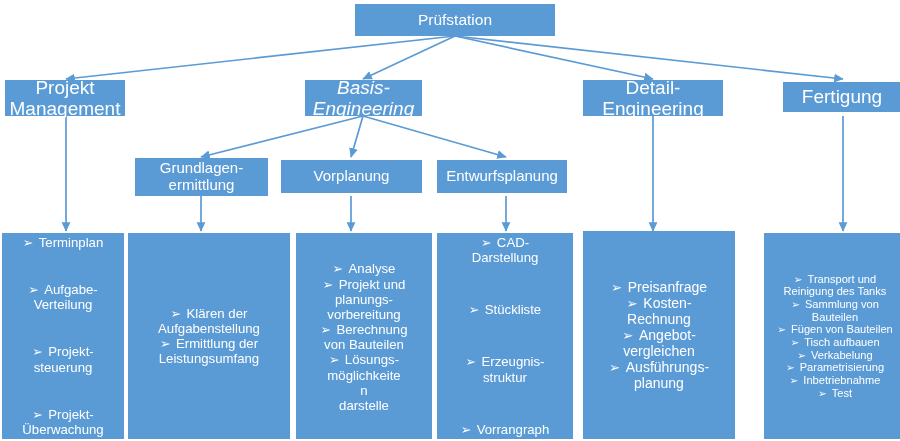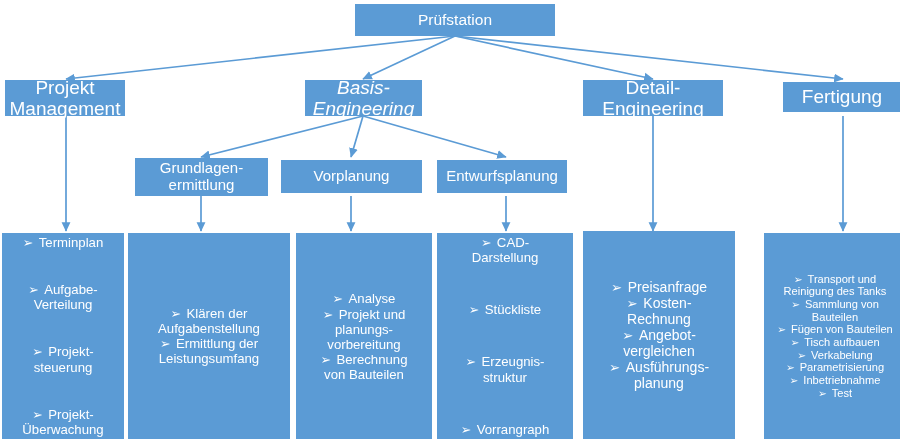--- a/index.html
+++ b/index.html
@@ -142,20 +142,24 @@
 Leistungsumfang</span></div>
     </div>
 
   <div class="leafbox top-align fs13" style="left:296px; top:233px; width:136px; height:206px;">
       <div class="leaf-item"><span class="bullet">➢ </span><span>Analyse</span></div>
       <div class="leaf-item"><span class="bullet">➢ </span><span>Projekt und
 planungs-
 vorbereitung</span></div>
       <div class="leaf-item"><span class="bullet">➢ </span><span>Berechnung
 von Bauteilen</span></div>
+      <div class="leaf-item"><span class="bullet">➢ </span><span>Lösungs-
+möglichkeite
+n
+darstelle</span></div>
     </div>
 
   <div class="leafbox fs13" style="left:437px; top:233px; width:136px; height:206px;justify-content:space-between;">
       <div class="leaf-item"><span class="bullet">➢ </span><span>CAD-
 Darstellung</span></div>
       <div class="leaf-item"><span class="bullet">➢ </span><span>Stückliste</span></div>
       <div class="leaf-item"><span class="bullet">➢ </span><span>Erzeugnis-
 struktur</span></div>
       <div class="leaf-item"><span class="bullet">➢ </span><span>Vorrangraph</span></div>
     </div>

